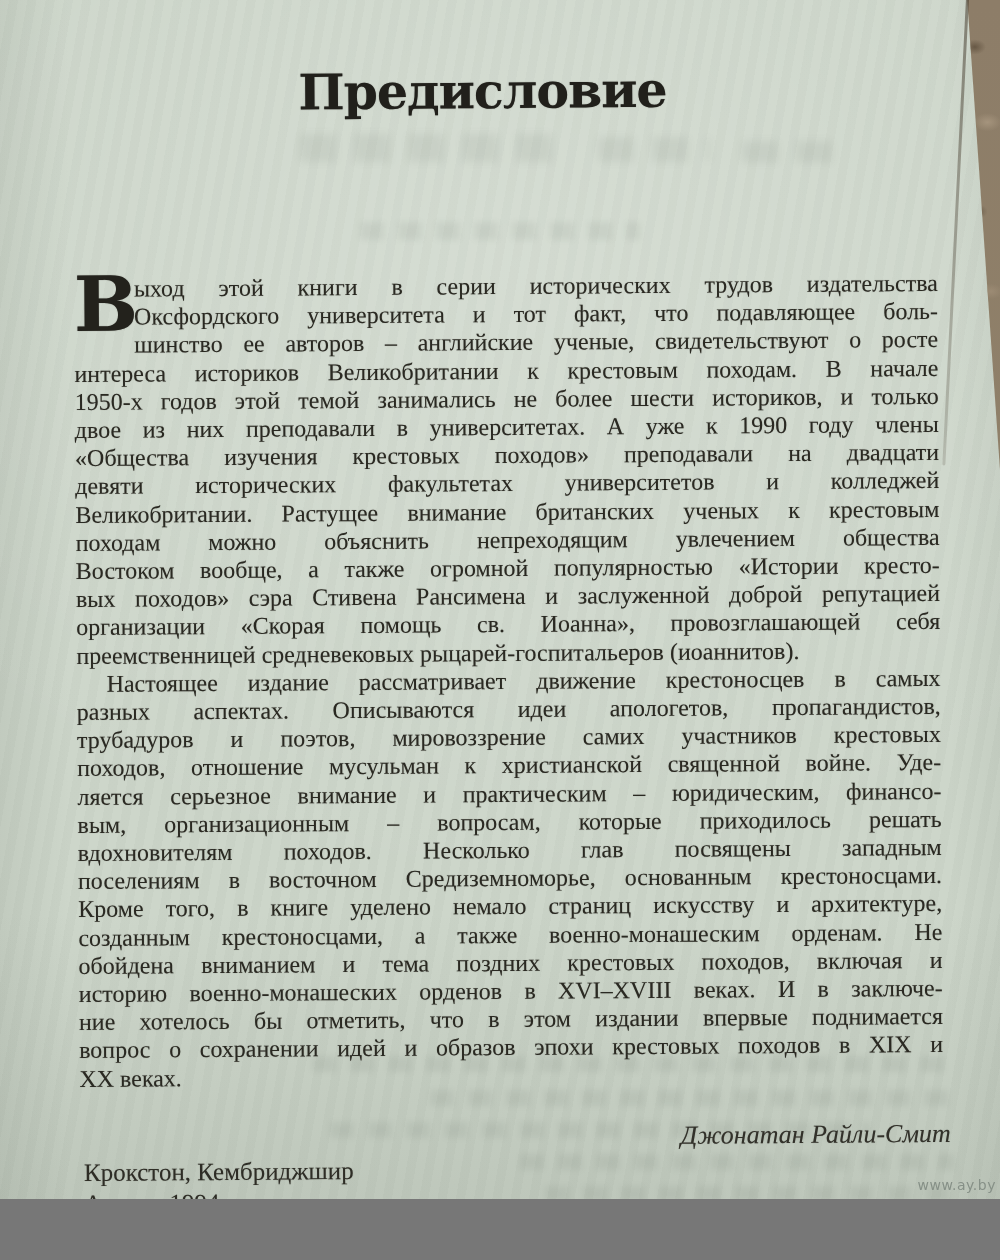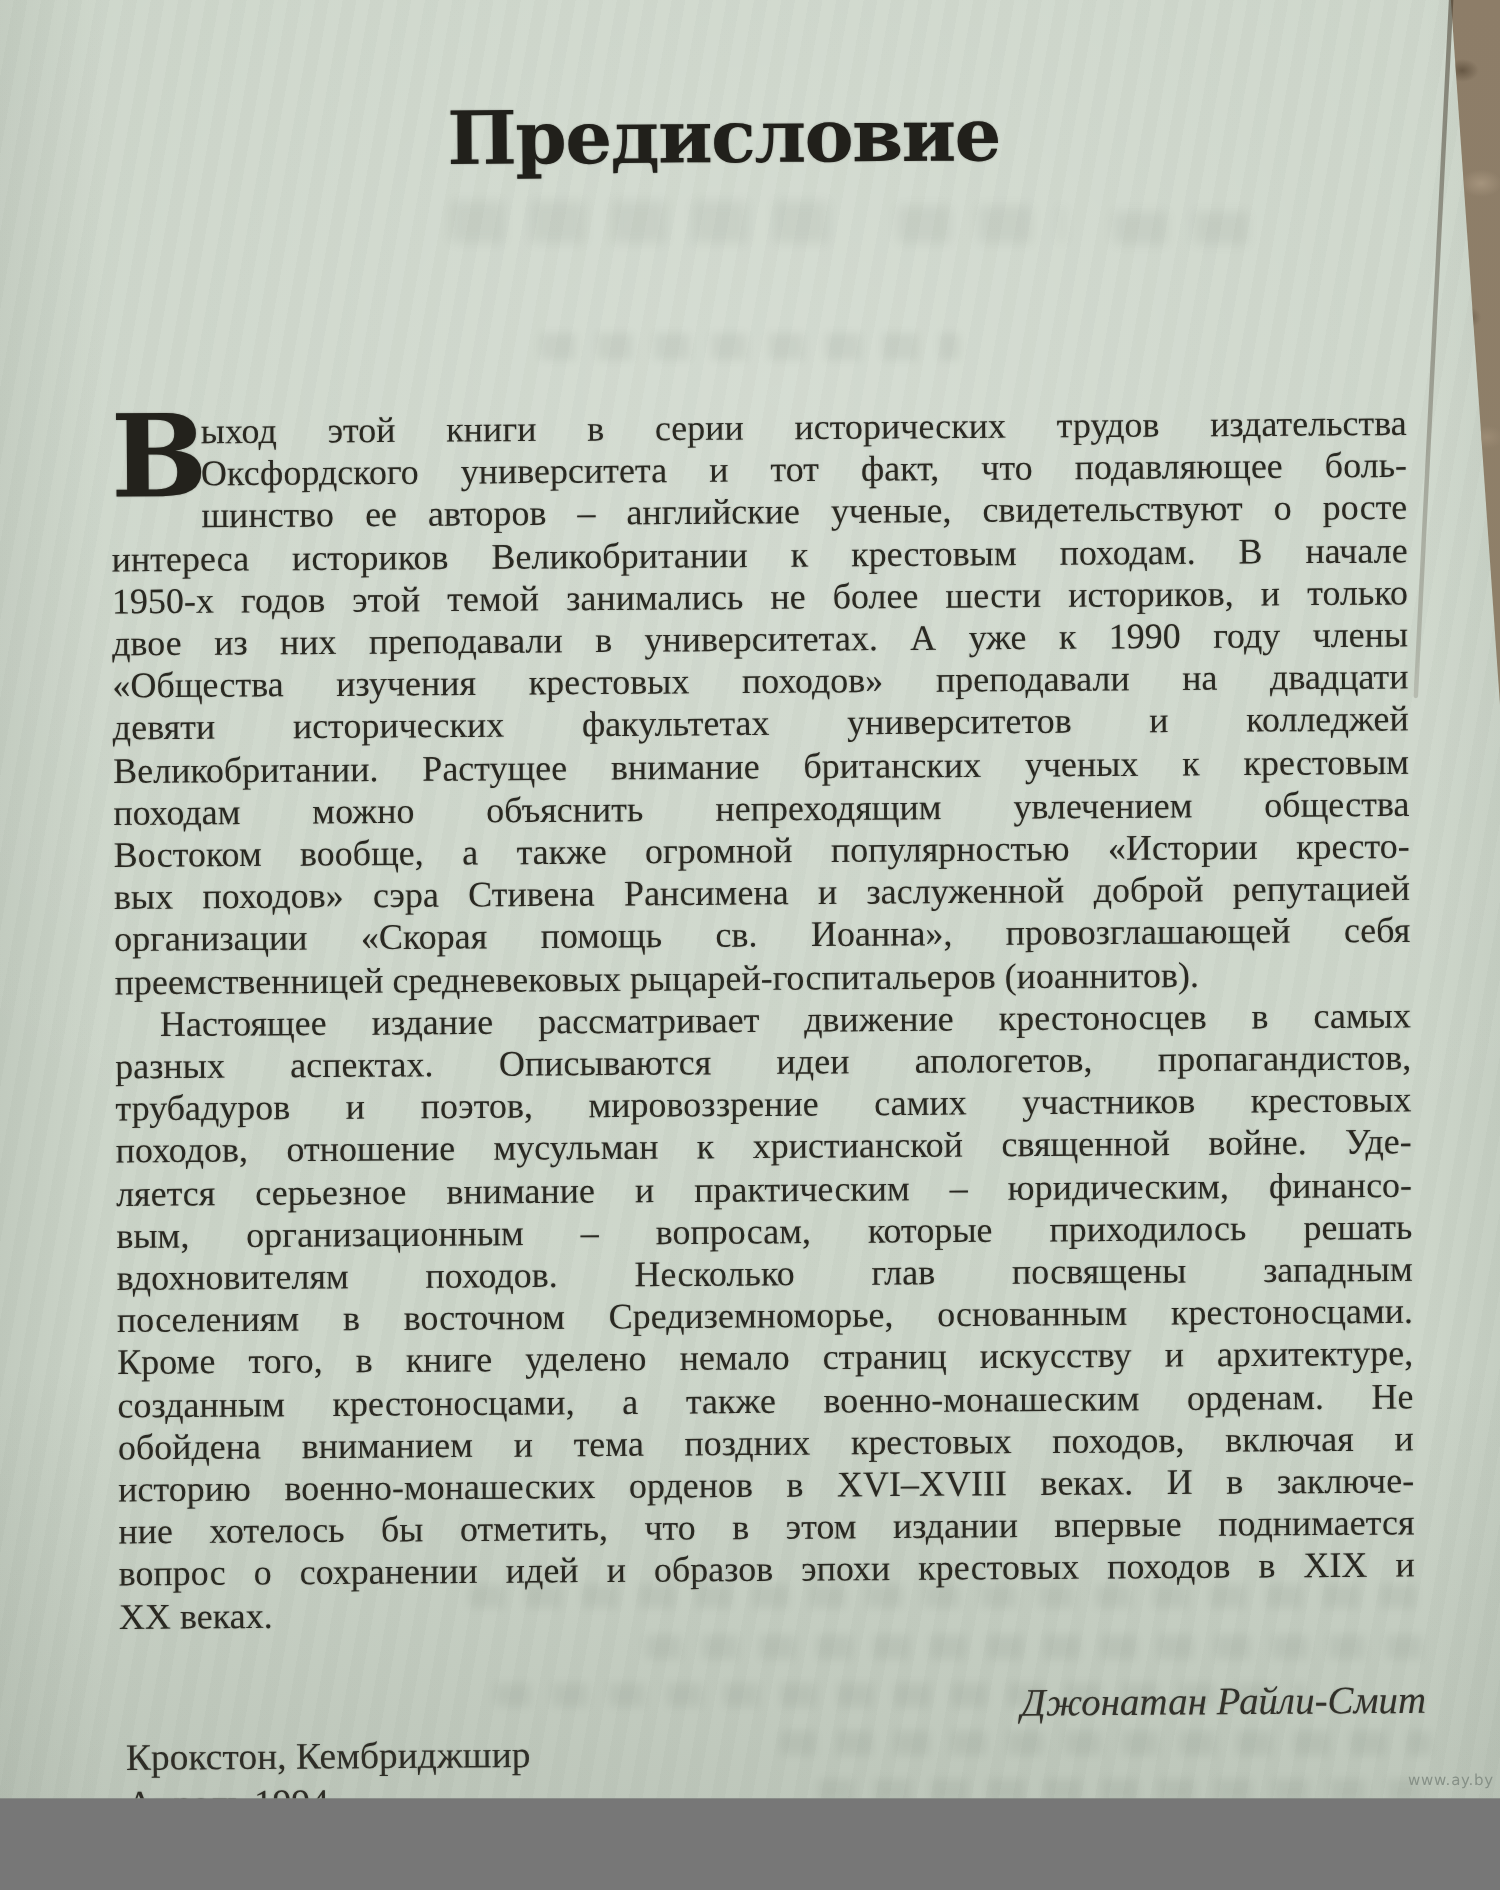--- a/index.html
+++ b/index.html
@@ -61,21 +61,21 @@
     font-style:italic;font-size:26px;color:#32312a;
     text-shadow:0 0 1px rgba(50,49,42,0.35);
   }
   .colophon{
     position:absolute;left:80px;top:1154px;
     font-size:25px;line-height:31px;color:#2e2d26;
     text-shadow:0 0 1px rgba(46,45,38,0.35);
   }
   .watermark{
     position:absolute;right:4px;bottom:6px;
-    font-family:"DejaVu Sans", sans-serif;font-size:10px;
+    font-family:"DejaVu Sans", sans-serif;font-size:14px;
     color:#869087;letter-spacing:0.5px;
   }
   
   .ghost{
     position:absolute;
     background:repeating-linear-gradient(90deg, rgba(72,82,72,0.55) 0 24px, rgba(0,0,0,0) 24px 38px);
     filter:blur(3px);opacity:0.14;border-radius:3px;
   }
   .ghost.big{
     background:repeating-linear-gradient(90deg, rgba(70,80,70,0.6) 0 36px, rgba(0,0,0,0) 36px 54px);

